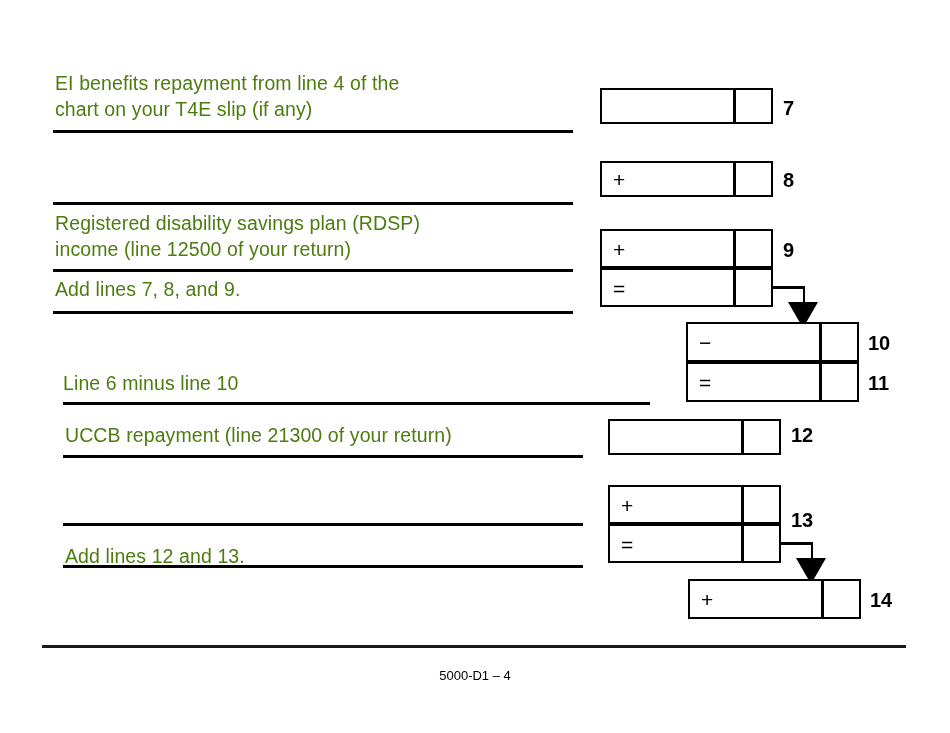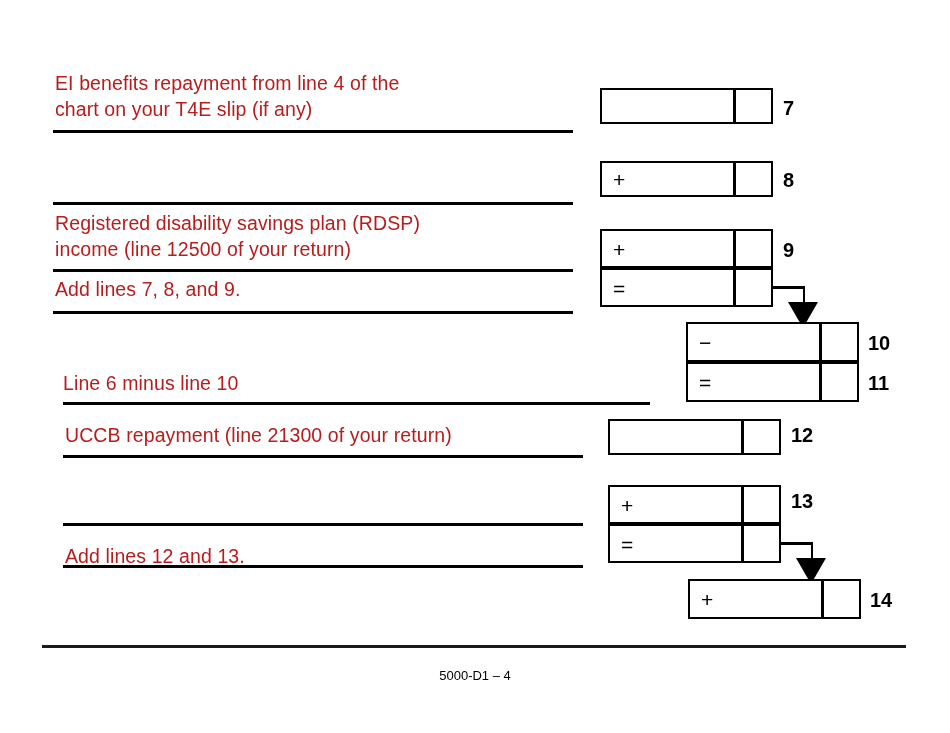--- a/index.html
+++ b/index.html
@@ -17,21 +17,21 @@
     height: 733px;
     background: #ffffff;
     overflow: hidden;
   }
 
   
   .row-text {
     position: absolute;
     font-size: 19.5px;
     line-height: 26px;
-    color: #b91c1c;
+    color: #4d7c0f;
     white-space: pre-line;
     letter-spacing: 0.1px;
   }
 
   
   .rule {
     position: absolute;
     background: #000;
     height: 2.5px;
   }
@@ -171,21 +171,21 @@
     <span class="sign"></span>
   </div>
   <div class="linenum" style="left:791px; top:425px;">12</div>
 
   <div class="rule" style="left:63px; top:523px; width:520px;"></div>
 
   <div class="box" style="left:608px; top:485px; width:173px; height:39px;">
     <div class="divider" style="left:131px;"></div>
     <span class="sign">+</span>
   </div>
-  <div class="linenum" style="left:791px; top:491px;">13</div>
+  <div class="linenum" style="left:791px; top:510px;">13</div>
 
   <div class="box" style="left:608px; top:524px; width:173px; height:39px;">
     <div class="divider" style="left:131px;"></div>
     <span class="sign">=</span>
   </div>
 
   <div class="row-text" style="left:65px; top:531px; width:540px;margin-top:12px;">Add lines 12 and 13.</div>
   <div class="rule" style="left:63px; top:565px; width:520px;"></div>
 
   <div class="connector" style="left:781px; top:542px;">

